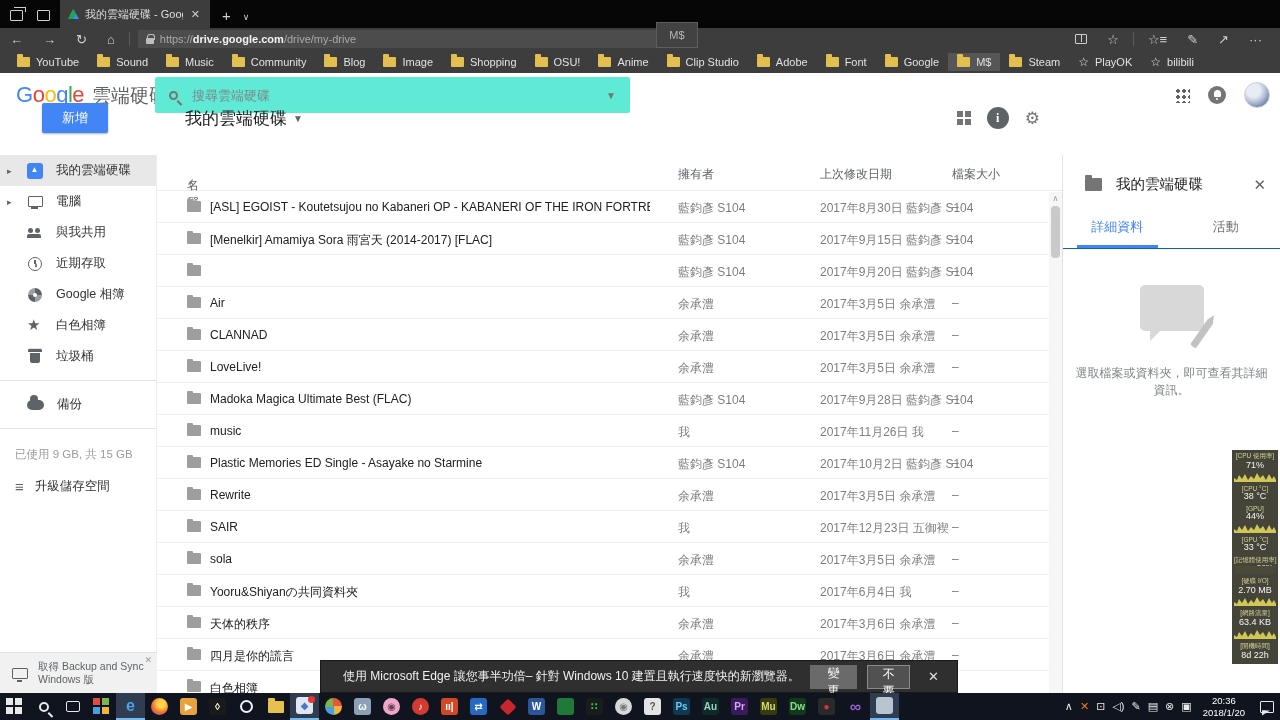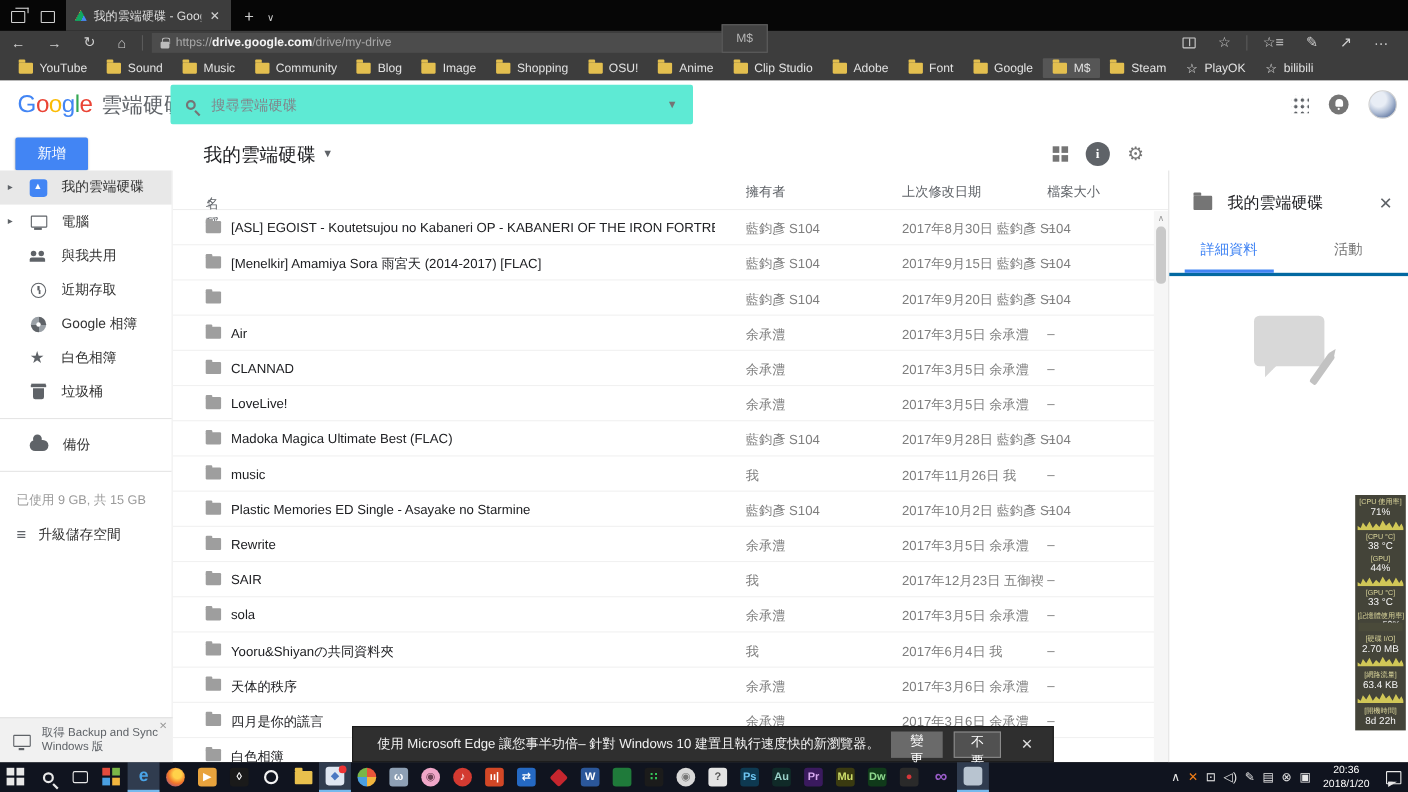--- a/index.html
+++ b/index.html
@@ -55,21 +55,21 @@
   .search-input { flex:1; border:none; outline:none; background:transparent; font-size:13px; color:#444; font-family:inherit; }
   .search-input::placeholder { color:#80868b; }
   .search-drop { color:#757575; font-size:10px; }
   .hdr-right { position:absolute; right:10px; top:0; height:44px; display:flex; align-items:center; gap:18px; }
   .appgrid { width:16px; height:16px; background-image:radial-gradient(#5f6368 1.6px, transparent 1.8px); background-size:6px 6px; background-position:1px 1px; }
   .bell { width:18px; height:18px; background:#757575; border-radius:50%; position:relative; }
   .bell::before { content:""; position:absolute; left:5.5px; top:4px; width:7px; height:7px; background:#fff; border-radius:3.5px 3.5px 1px 1px; }
   .bell::after { content:""; position:absolute; left:8px; top:12px; width:2px; height:2px; background:#fff; border-radius:50%; }
   .avatar { width:26px; height:26px; border-radius:50%; background:radial-gradient(circle at 35% 30%, #e8edf5 0 30%, #aebcd4 55%, #5a719c 85%); border:1px solid #d0d0d0; }
 
-  .d-toolbar { position:absolute; left:0; top:48px; width:1052px; height:38px; display:flex; align-items:center; }
+  .d-toolbar { position:absolute; left:0; top:26px; width:1052px; height:38px; display:flex; align-items:center;padding-left:28px; }
   .new-btn { margin-left:14px; width:66px; height:30px; background:#4285f4; color:#fff; font-size:13px; border:none; border-radius:2px; box-shadow:0 1px 2px rgba(0,0,0,.3); font-family:inherit; }
   .pg-title { position:absolute; left:185px; font-size:17px; color:#202124; display:flex; align-items:center; gap:6px; }
   .pg-caret { font-size:10px; color:#5f6368; }
   .tb-right { position:absolute; right:12px; display:flex; align-items:center; gap:16px; }
   .gridview { width:14px; height:14px; background:linear-gradient(#757575,#757575) 0 0/6px 6px no-repeat, linear-gradient(#757575,#757575) 8px 0/6px 6px no-repeat, linear-gradient(#757575,#757575) 0 8px/6px 6px no-repeat, linear-gradient(#757575,#757575) 8px 8px/6px 6px no-repeat; }
   .infobtn { width:22px; height:22px; background:#5f6368; border-radius:50%; color:#fff; font-size:12px; font-weight:bold; display:flex; align-items:center; justify-content:center; font-family:"Liberation Serif",serif; }
   .gear { color:#757575; font-size:17px; }
 
   
   .sidebar { position:absolute; left:0; top:82px; width:157px; height:538px; border-right:1px solid #eee; background:#fff; }
@@ -117,21 +117,21 @@
   .vscroll .arr { display:block; text-align:center; color:#9a9a9a; font-size:8px; padding-top:2px; }
   .vscroll .thumb { position:absolute; left:2px; top:14px; width:9px; height:52px; background:#c9c9c9; border-radius:4px; }
 
   
   .panel { position:absolute; right:0; top:82px; width:218px; height:538px; border-left:1px solid #e3e3e3; background:#fff; }
   .panel-head { display:flex; align-items:center; gap:14px; padding:20px 14px 14px 22px; }
   .panel-folder { width:17px; height:13px; background:#757575; border-radius:1px; position:relative; }
   .panel-folder::before { content:""; position:absolute; left:0; top:-3px; width:7px; height:3px; background:#757575; border-radius:1px 1px 0 0; }
   .panel-title { font-size:14.5px; color:#202124; flex:1; }
   .panel-close { color:#5f6368; font-size:15px; }
-  .panel-tabs { display:flex; border-bottom:3px solid #0369a1; }
+  .panel-tabs { display:flex; border-bottom:1px solid #0369a1; }
   .ptab { flex:1; text-align:center; font-size:13px; color:#757575; padding:10px 0 12px; position:relative; }
   .ptab.active { color:#4285f4; }
   .ptab.active::after { content:""; position:absolute; left:14px; right:14px; bottom:0; height:3px; background:#4285f4; }
   .panel-empty { text-align:center; padding-top:36px; }
   .bubble { position:relative; width:64px; height:46px; background:#d8d8d8; border-radius:5px; margin:0 auto; }
   .bubble::after { content:""; position:absolute; left:10px; bottom:-10px; border:7px solid transparent; border-top-color:#d8d8d8; border-left-color:#d8d8d8; }
   .pencil { position:absolute; right:-14px; bottom:-6px; width:32px; height:7px; background:#c2c2c2; border-radius:2px; transform:rotate(-55deg); }
   .pencil::after { content:""; position:absolute; right:-6px; top:0; border-left:7px solid #c2c2c2; border-top:3.5px solid transparent; border-bottom:3.5px solid transparent; }
   .panel-empty-text { margin-top:34px; font-size:12px; color:#80868b; padding:0 10px; }
 
@@ -532,20 +532,21 @@
         <span class="panel-close">✕</span>
       </div>
       <div class="panel-tabs">
         <div class="ptab active">詳細資料</div>
           <div class="ptab">活動</div>
       </div>
       <div class="panel-empty">
         <div class="bubble">
           <span class="pencil"></span>
         </div>
+        <div class="panel-empty-text">選取檔案或資料夾，即可查看其詳細資訊。</div>
       </div>
     </div>
 
     <div class="toast">
       <span class="monitor-ic"></span>
       <span class="toast-text">取得 Backup and Sync Windows 版</span>
       <span class="toast-close">✕</span>
     </div>
   </div>
 

